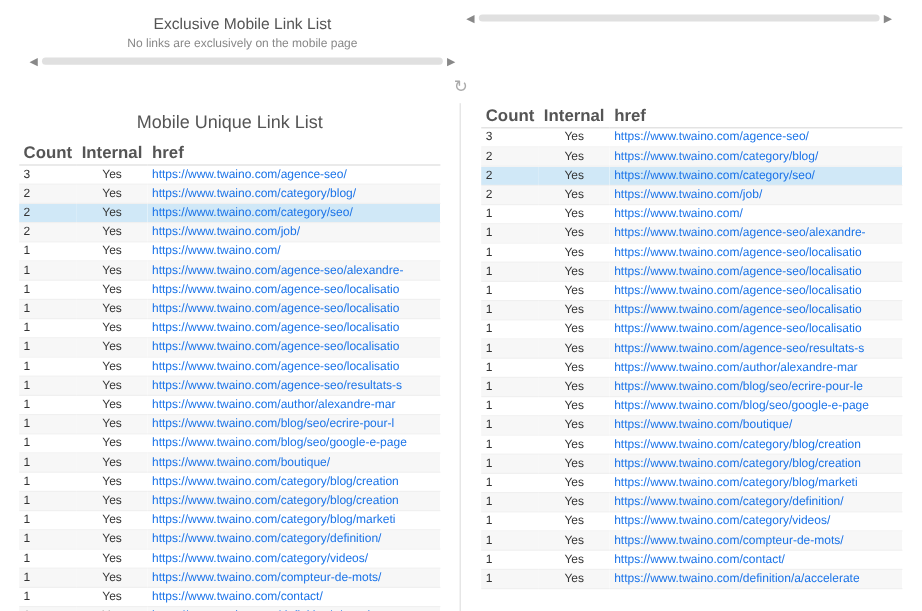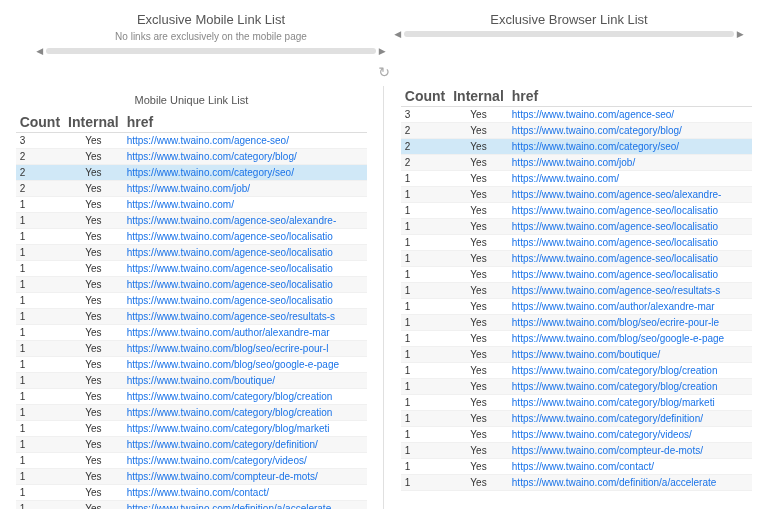--- a/index.html
+++ b/index.html
@@ -10,21 +10,20 @@
       color: #333;
       width: 768px;
       min-height: 509px;
       overflow-x: hidden;
     }
     .top-section {
       display: flex;
       justify-content: space-around;
       padding: 12px 20px 4px 20px;
       border-bottom: none;
-      margin-left: 12px;
     }
     .top-panel {
       width: 46%;
       text-align: center;
     }
     .top-panel h2 {
       font-size: 13px;
       font-weight: normal;
       color: #555;
       margin-bottom: 4px;
@@ -58,21 +57,21 @@
     }
     .main-section {
       display: flex;
       justify-content: space-around;
       padding: 0 10px;
     }
     .table-panel {
       width: 47%;
     }
     .table-panel h2 {
-      font-size: 11px;
+      font-size: 15px;
       font-weight: normal;
       color: #555;
       text-align: center;
       padding: 8px 0 6px 0;
     }
     table {
       width: 100%;
       border-collapse: collapse;
       font-size: 10px;
     }
@@ -126,21 +125,20 @@
 <div class="top-section">
   <div class="top-panel">
     <h2>Exclusive Mobile Link List</h2>
     <p class="subtitle">No links are exclusively on the mobile page</p>
     <div class="scroll-bar-mock">
       <span class="arrow-left">◀</span>
       <span class="arrow-right">▶</span>
     </div>
   </div>
   <div class="top-panel">
-    <h2>Exclusive Browser Link List</h2>
     <div class="scroll-bar-mock">
       <span class="arrow-left">◀</span>
       <span class="arrow-right">▶</span>
     </div>
   </div>
 </div>
 
 <div class="divider-icon">↻</div>
 
 <div class="main-section">

